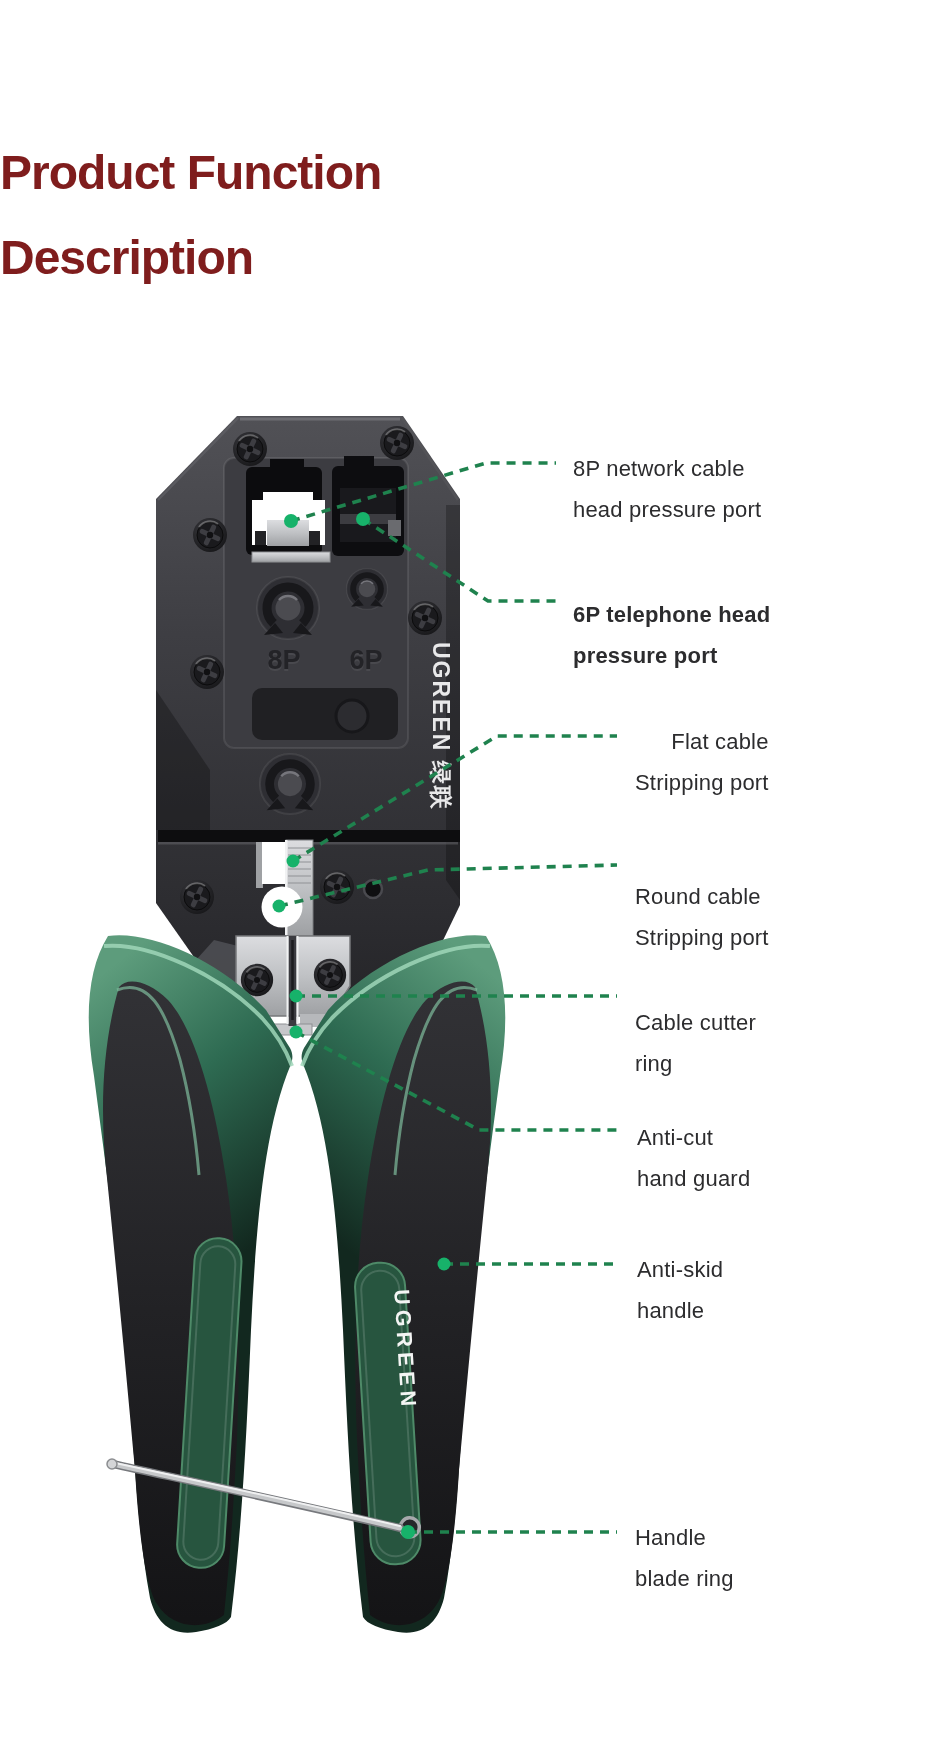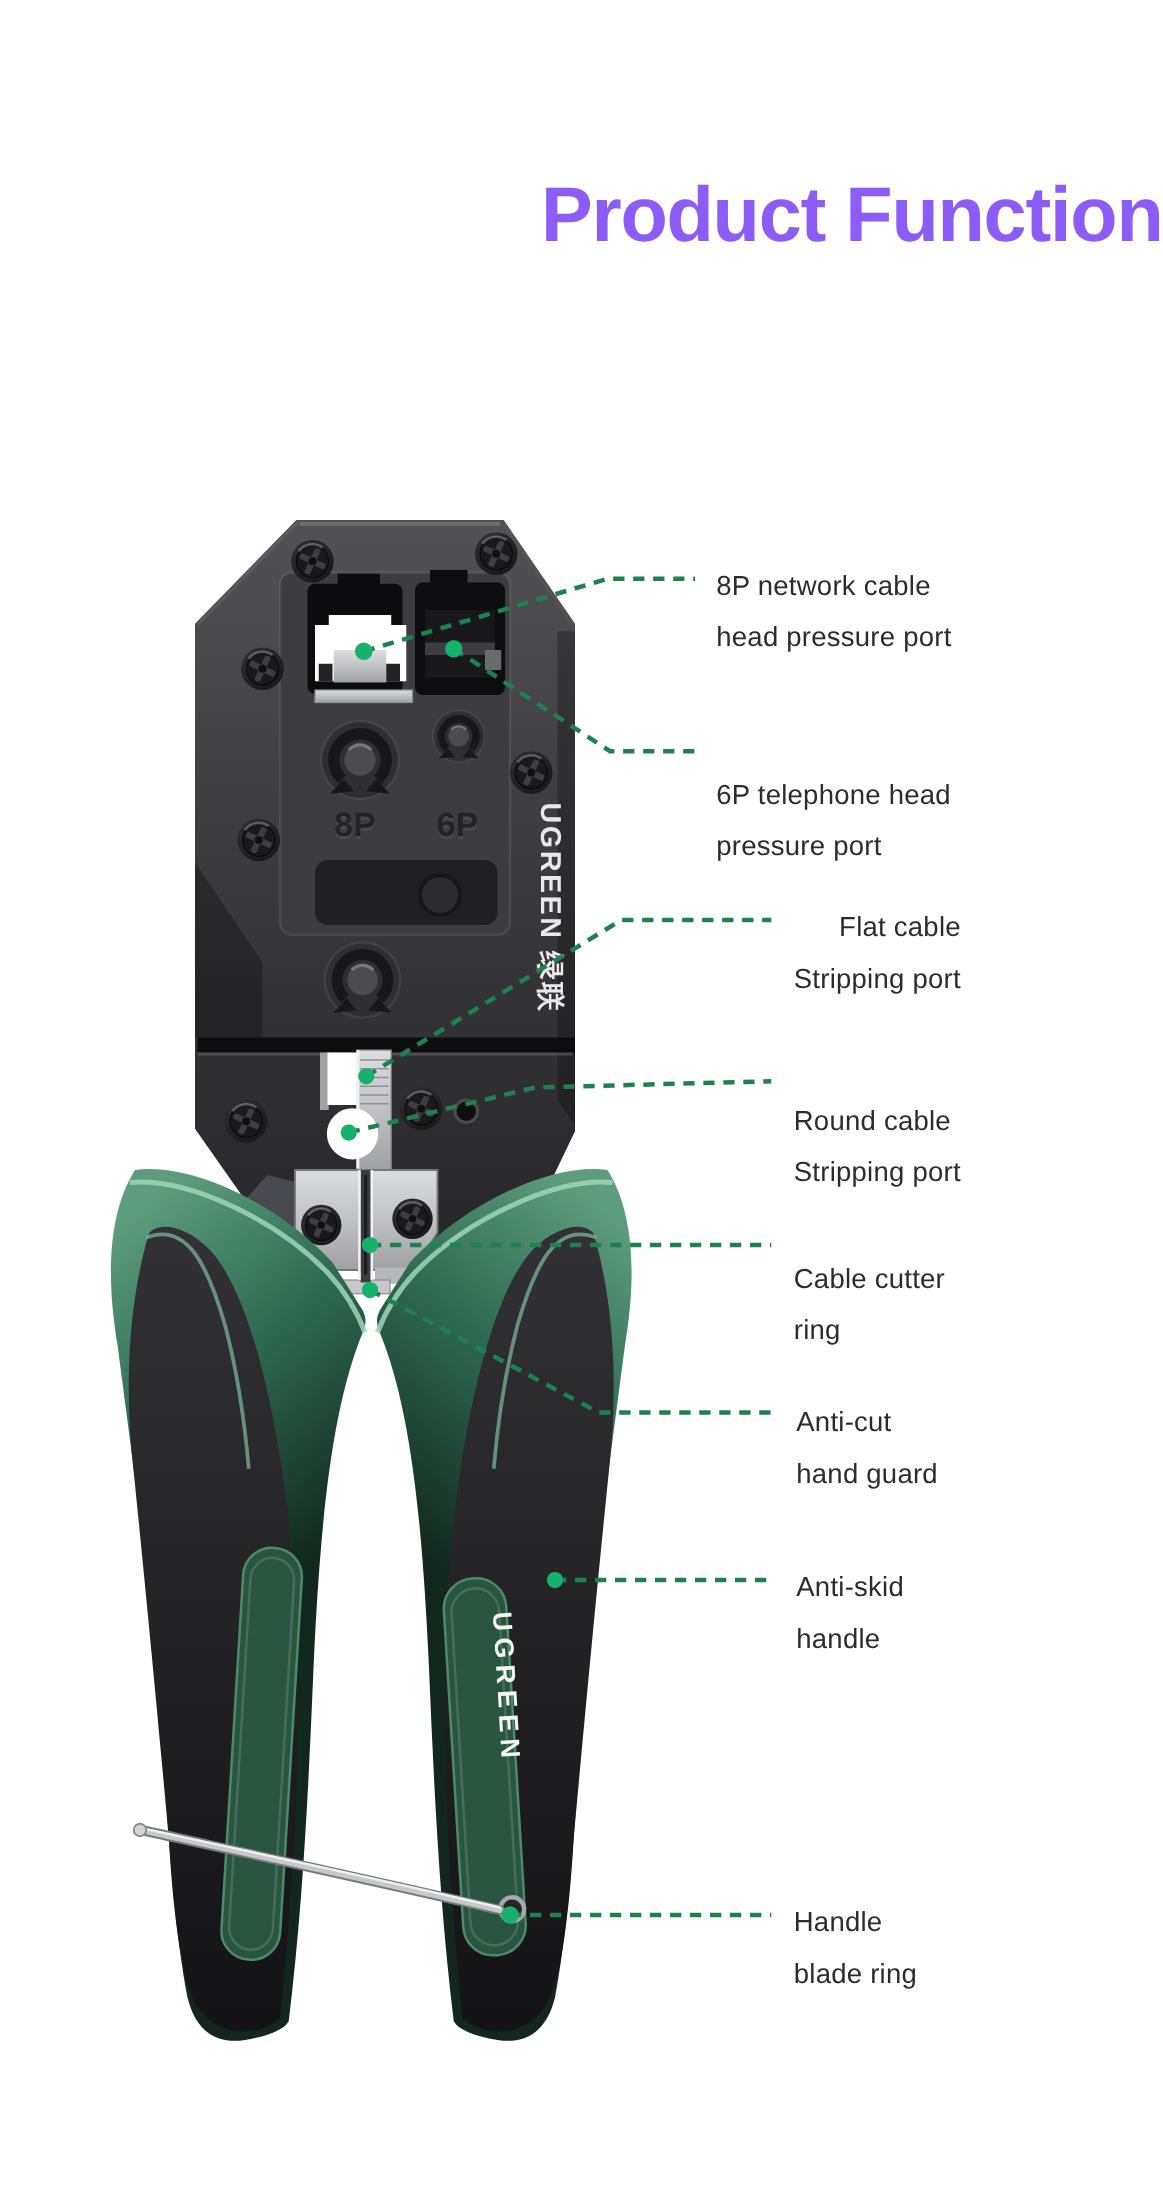--- a/index.html
+++ b/index.html
@@ -1,36 +1,37 @@
 <!DOCTYPE html>
 <html><head>
 <meta charset="utf-8">
 <style>
   html,body{margin:0;padding:0;background:#ffffff;}
   .stage{position:relative;width:930px;height:1749px;background:#ffffff;overflow:hidden;
          font-family:"Liberation Sans",sans-serif;}
-  .title{position:absolute;top:130px;left:0;width:930px;text-align:right;
-         font-weight:bold;font-size:62px;line-height:85px;letter-spacing:-1px;color:#8b5cf6;}
+  .title{position:absolute;top:130px;left:0;width:930px;text-align:left;
+         font-weight:bold;font-size:48px;line-height:85px;letter-spacing:-1px;color:#7f1d1d;}
   .tool-svg{position:absolute;left:0;top:0;}
   .co{position:absolute;font-size:22px;line-height:41px;color:#2c2c2e;letter-spacing:.2px;}
   .co div{white-space:nowrap;}
-  #c1{left:573px;top:448px;} #c2{left:573px;top:615px;}
+  #c1{left:573px;top:448px;} #c2{left:573px;top:594px;font-weight:bold;}
   #c3{left:635px;top:721px;text-align:right;} #c4{left:635px;top:876px;}
   #c5{left:635px;top:982px;margin-top:20px;} #c6{left:637px;top:1117px;}
   #c7{left:637px;top:1249px;} #c8{left:635px;top:1517px;}
   .ld{fill:none;stroke:#1f824e;stroke-width:3.6;stroke-dasharray:9 7;}
   .dot{fill:#17b26a;}
 </style>
 </head>
 <body>
 
 <div class="stage">
 
   <div class="title">
     <div>Product Function</div>
+    <div>Description</div>
   </div>
 
   <svg class="tool-svg" width="930" height="1749" viewBox="0 0 930 1749">
     <defs>
       <linearGradient id="gHead" x1="0" y1="416" x2="0" y2="1040" gradientUnits="userSpaceOnUse">
         <stop offset="0" stop-color="#515156"></stop>
           <stop offset=".35" stop-color="#3e3e43"></stop>
         <stop offset=".8" stop-color="#2c2c30"></stop>
           <stop offset="1" stop-color="#232326"></stop>
       </linearGradient>

